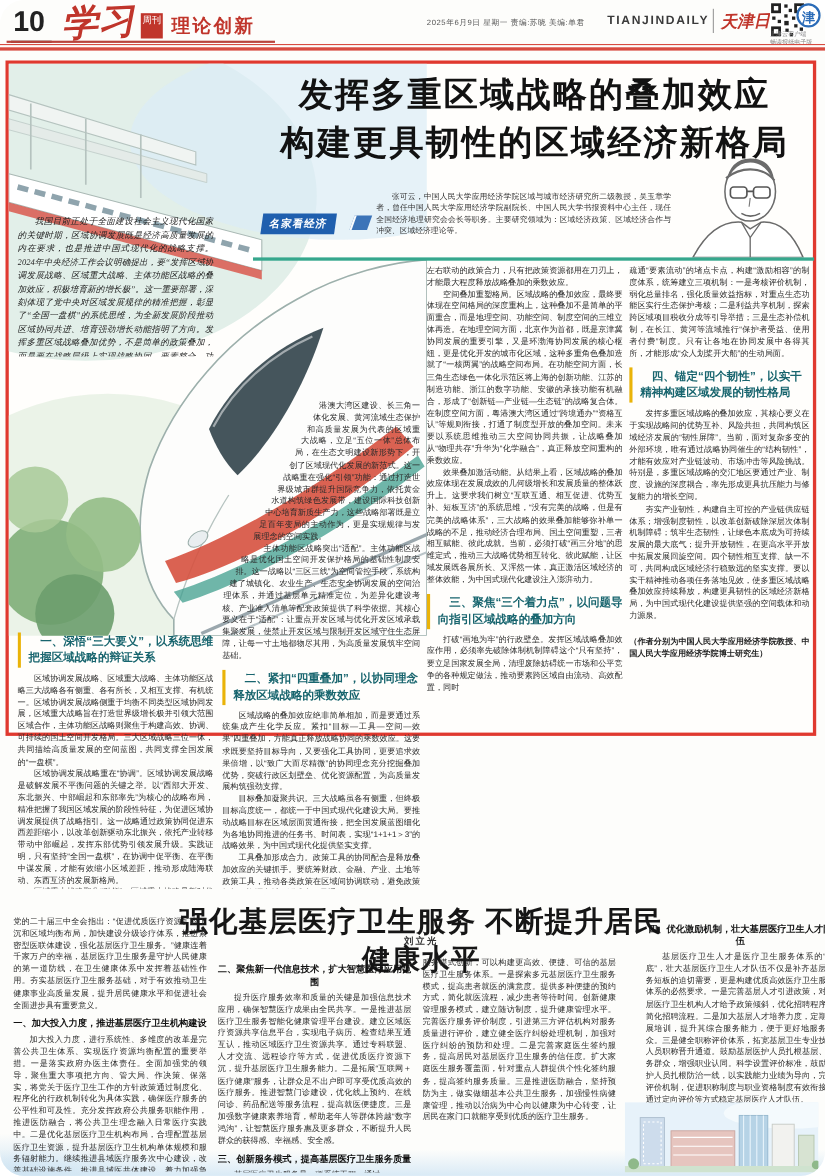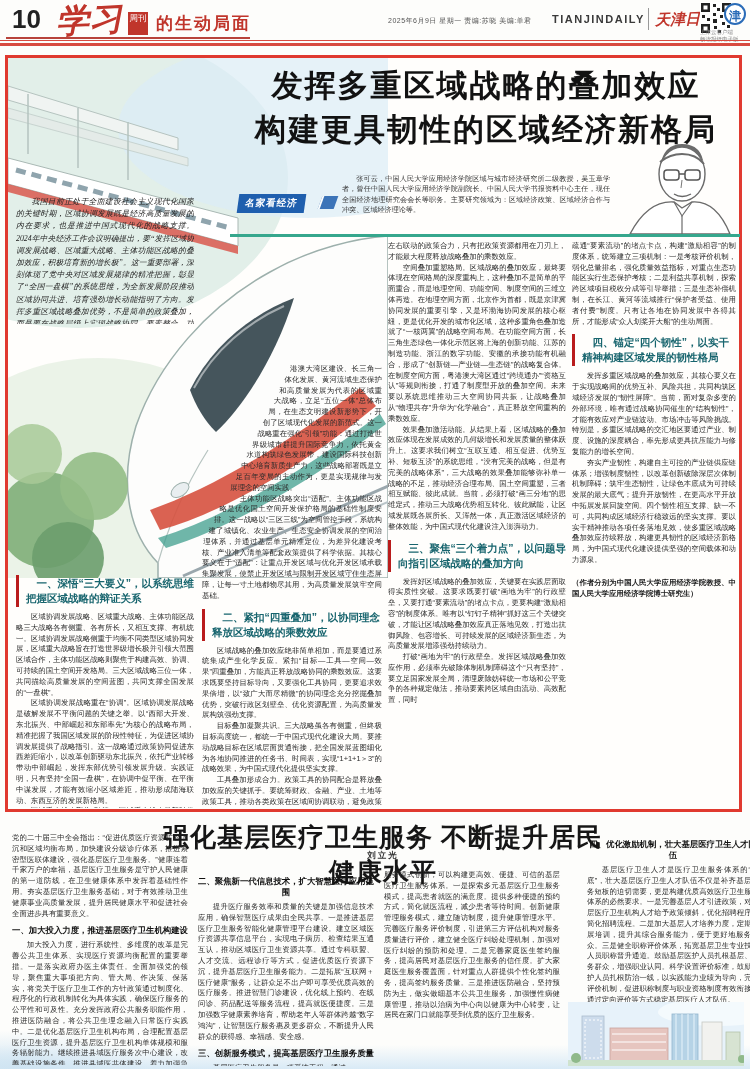--- a/index.html
+++ b/index.html
@@ -1,71 +1,71 @@
 <!DOCTYPE html>
 <html><head>
 <meta charset="utf-8">
 <style>
   html,body{margin:0;padding:0;background:#ffffff;}
   .page{position:relative;width:750px;height:1069px;background:#fdfdfb;overflow:hidden;
-        font-family:"Liberation Sans",sans-serif;}
+        font-family:"Liberation Sans",sans-serif;border-radius:22px;}
   
   .mast{position:absolute;left:0;top:0;width:750px;height:46px;}
   .pageno{position:absolute;left:10px;top:4px;font-size:26px;color:#222;font-weight:bold;border-bottom:2px solid #444;padding:0 6px 2px 2px;}
   .brand-script{position:absolute;left:56px;top:-2px;font-family:"Liberation Serif",serif;font-style:italic;font-weight:bold;font-size:33px;color:#c0352b;transform:rotate(-3deg);}
   .brand-box{position:absolute;left:128px;top:12px;width:20px;height:22px;background:#c0352b;color:#fff;font-size:8.5px;line-height:10px;text-align:center;padding-top:1px;}
   .section-title{position:absolute;left:156px;top:12px;font-size:17px;font-weight:bold;color:#c0352b;letter-spacing:2px;}
   .brand-underline{position:absolute;left:6px;top:37px;width:244px;height:2px;background:#b8433b;}
   .dateline{position:absolute;left:388px;top:16px;font-size:7px;color:#555;letter-spacing:.5px;}
   .logotype{position:absolute;left:552px;top:13px;font-size:11px;font-weight:bold;color:#3a3a3a;letter-spacing:1.5px;text-align:right;}
   .mast-div{position:absolute;left:648px;top:8px;width:1px;height:22px;background:#999;}
   .paper-name{position:absolute;left:655px;top:10px;font-family:"Liberation Serif",serif;font-style:italic;font-weight:bold;font-size:15px;color:#c0352b;transform:rotate(-2deg);}
   .qr{position:absolute;left:700px;top:2px;}
   .appic{position:absolute;left:724px;top:3px;width:22px;height:22px;border:2px solid #2b6cb8;border-radius:50%;color:#2b6cb8;font-weight:bold;font-size:12px;text-align:center;line-height:22px;box-sizing:border-box;background:#fff;}
   .appcap{position:absolute;left:700px;top:29px;width:48px;font-size:5.5px;color:#888;line-height:7px;text-align:left;}
   .redline-thin{position:absolute;left:0;top:40px;width:750px;height:1px;background:#d84b40;}
   .redline-thick{position:absolute;left:0;top:43px;width:750px;height:2.5px;background:#d84b40;}
   
-  .main-box{position:absolute;left:5px;top:55px;width:737px;height:757px;border:3px solid #e0392f;background:#fffefc;box-sizing:border-box;text-decoration:underline;}
+  .main-box{position:absolute;left:5px;top:55px;width:737px;height:614px;border:3px solid #e0392f;background:#fffefc;box-sizing:border-box;text-decoration:underline;}
   .art{position:absolute;pointer-events:none;}
   .hl{position:absolute;left:226px;top:6px;width:504px;text-align:center;font-weight:900;font-size:31px;line-height:44px;color:#121212;letter-spacing:2px;}
   .hl2{top:50px;}
   .byline{position:absolute;left:226px;top:100px;width:504px;text-align:center;font-size:9px;font-weight:bold;color:#333;letter-spacing:3px;}
   .bio-row{position:absolute;left:226px;top:116px;width:380px;height:62px;}
   .badge{position:absolute;left:4px;top:20px;background:#1f5fae;color:#fff;font-weight:bold;font-size:9.5px;padding:3px 7px;transform:skew(-8deg);letter-spacing:1px;}
   .badge-arrow{position:absolute;left:86px;top:22px;width:14px;height:13px;background:#1f5fae;transform:skew(-20deg);opacity:.85;border-left:2px solid #fff;}
   .bio-text{position:absolute;left:108px;top:0;width:268px;font-family:"Liberation Serif",serif;font-size:7.1px;line-height:10.3px;text-align:justify;color:#333;text-indent:2em;}
   .portrait{position:absolute;left:608px;top:78px;}
   .green-rule{position:absolute;left:222px;top:176px;width:510px;height:3px;background:#36a78d;}
   .intro{position:absolute;left:8px;top:138px;width:178px;height:128px;overflow:hidden;font-family:"Liberation Serif",serif;font-style:italic;font-size:7.8px;line-height:12.2px;text-align:justify;color:#222;text-indent:2em;z-index:2;}
   .ncol{position:absolute;overflow:hidden;z-index:2;}
   .bt{font-size:7.4px;line-height:10.8px;text-align:justify;color:#2b2b2b;text-indent:2em;margin:0;}
   .cont{text-indent:0;}
-  .sec-h{font-size:10.5px;font-weight:bold;color:#18656e;line-height:15px;border-left:3px solid #b91c1c;padding:1px 0 1px 7px;margin:7px 0 5px 0;text-indent:1em;}
+  .sec-h{font-size:10.5px;font-weight:bold;color:#18656e;line-height:15px;border-left:3px solid #eab308;padding:1px 0 1px 7px;margin:7px 0 5px 0;text-indent:1em;}
   .note{font-size:7.4px;line-height:10.8px;font-weight:bold;color:#222;text-align:justify;margin-top:12px;}
   .wedge{float:left;width:88px;height:175px;shape-outside:polygon(0 0,100% 0,0 100%);}
   
   .b-hl{position:absolute;left:158px;top:820px;width:450px;text-align:center;font-weight:900;font-size:26px;letter-spacing:1px;color:#161616;}
   .b-author{position:absolute;left:158px;top:850px;width:450px;text-align:center;font-size:8.5px;font-weight:bold;color:#333;letter-spacing:2px;}
   .b-h{font-size:8.4px;font-weight:bold;color:#111;text-align:center;margin:6px 0 4px 0;}
   .bcol{position:absolute;overflow:hidden;}
   .wash-band{position:absolute;left:0;top:1045px;width:750px;height:24px;background:linear-gradient(to top,#d9eaf6,rgba(255,255,255,0));}
   .corner-wash{position:absolute;left:0;top:1030px;width:150px;height:39px;background:radial-gradient(ellipse at 10% 100%, #cfe4f2 0%, rgba(255,255,255,0) 70%);}
   .bldg{position:absolute;left:568px;top:1002px;}
 </style>
 </head>
 <body>
 
 <div class="page">
 
   <div class="mast">
     <div class="pageno">10</div>
     <div class="brand-script">学习</div>
     <div class="brand-box">周刊</div>
-    <div class="section-title">的生动局面</div>
+    <div class="section-title">理论创新</div>
     <div class="brand-underline"></div>
     <div class="dateline">2025年6月9日 星期一  责编:苏晓  美编:单君</div>
     <div class="logotype">TIANJINDAILY</div>
     <div class="mast-div"></div>
     <div class="paper-name">天津日报</div>
     <div class="qr">
       <svg width="32" height="32" viewBox="0 0 32 32">
         <rect x="0" y="0" width="32" height="32" fill="#fff"></rect>
         <rect x="1" y="1" width="9" height="9" fill="#222"></rect>
           <rect x="3.5" y="3.5" width="4" height="4" fill="#fff"></rect>
@@ -180,21 +180,20 @@
       <p class="bt">区域战略的叠加效应绝非简单相加，而是要通过系统集成产生化学反应。紧扣“目标—工具—空间—效果”四重叠加，方能真正释放战略协同的乘数效应。这要求既要坚持目标导向，又要强化工具协同，更要追求效果倍增，以“致广大而尽精微”的协同理念充分挖掘叠加优势，突破行政区划壁垒、优化资源配置，为高质量发展构筑强劲支撑。</p>
       <p class="bt">目标叠加凝聚共识。三大战略虽各有侧重，但终极目标高度统一，都统一于中国式现代化建设大局。要推动战略目标在区域层面贯通衔接，把全国发展蓝图细化为各地协同推进的任务书、时间表，实现“1+1+1＞3”的战略效果，为中国式现代化提供坚实支撑。</p>
       <p class="bt">工具叠加形成合力。政策工具的协同配合是释放叠加效应的关键抓手。要统筹财政、金融、产业、土地等政策工具，推动各类政策在区域间协调联动，避免政策打架、资源内耗，形成上下贯通、</p>
     </div>
 
     <div class="ncol" style="left:380px;top:183px;width:178px;height:567px;">
       <p class="bt cont">左右联动的政策合力，只有把政策资源都用在刀刃上，才能最大程度释放战略叠加的乘数效应。</p>
       <p class="bt">空间叠加重塑格局。区域战略的叠加效应，最终要体现在空间格局的深度重构上，这种叠加不是简单的平面重合，而是地理空间、功能空间、制度空间的三维立体再造。在地理空间方面，北京作为首都，既是京津冀协同发展的重要引擎，又是环渤海协同发展的核心枢纽，更是优化开发的城市化区域，这种多重角色叠加造就了“一核两翼”的战略空间布局。在功能空间方面，长三角生态绿色一体化示范区将上海的创新功能、江苏的制造功能、浙江的数字功能、安徽的承接功能有机融合，形成了“创新链—产业链—生态链”的战略复合体。在制度空间方面，粤港澳大湾区通过“跨境通办”“资格互认”等规则衔接，打通了制度型开放的叠加空间。未来要以系统思维推动三大空间协同共振，让战略叠加从“物理共存”升华为“化学融合”，真正释放空间重构的乘数效应。</p>
       <p class="bt">效果叠加激活动能。从结果上看，区域战略的叠加效应体现在发展成效的几何级增长和发展质量的整体跃升上。这要求我们树立“互联互通、相互促进、优势互补、短板互济”的系统思维，“没有完美的战略，但是有完美的战略体系”，三大战略的效果叠加能够弥补单一战略的不足，推动经济合理布局、国土空间重塑，三者相互赋能、彼此成就。当前，必须打破“画三分地”的思维定式，推动三大战略优势相互转化、彼此赋能，让区域发展既各展所长、又浑然一体，真正激活区域经济的整体效能，为中国式现代化建设注入澎湃动力。</p>
       <div class="sec-h">三、聚焦“三个着力点”，以问题导向指引区域战略的叠加方向</div>
-      <p class="bt">发挥好区域战略的叠加效应，关键要在实践层面取得实质性突破。这要求既要打破“画地为牢”的行政壁垒，又要打通“要素流动”的堵点卡点，更要构建“激励相容”的制度体系。唯有以“钉钉子精神”抓好这三个关键突破，才能让区域战略叠加效应真正落地见效，打造出抗御风险、包容增长、可持续发展的区域经济新生态，为高质量发展增添强劲持续动力。</p>
       <p class="bt">打破“画地为牢”的行政壁垒。发挥区域战略叠加效应作用，必须率先破除体制机制障碍这个“只有坚持”，要立足国家发展全局，清理废除妨碍统一市场和公平竞争的各种规定做法，推动要素跨区域自由流动、高效配置，同时</p>
     </div>
 
     <div class="ncol" style="left:564px;top:183px;width:164px;height:567px;">
       <p class="bt cont">疏通“要素流动”的堵点卡点，构建“激励相容”的制度体系，统筹建立三项机制：一是考核评价机制，弱化总量排名，强化质量效益指标，对重点生态功能区实行生态保护考核；二是利益共享机制，探索跨区域项目税收分成等引导举措；三是生态补偿机制，在长江、黄河等流域推行“保护者受益、使用者付费”制度。只有让各地在协同发展中各得其所，才能形成“众人划桨开大船”的生动局面。</p>
       <div class="sec-h">四、锚定“四个韧性”，以实干精神构建区域发展的韧性格局</div>
       <p class="bt">发挥多重区域战略的叠加效应，其核心要义在于实现战略间的优势互补、风险共担，共同构筑区域经济发展的“韧性屏障”。当前，面对复杂多变的外部环境，唯有通过战略协同催生的“结构韧性”，才能有效应对产业链波动、市场冲击等风险挑战。特别是，多重区域战略的交汇地区要通过产业、制度、设施的深度耦合，率先形成更具抗压能力与修复能力的增长空间。</p>
       <p class="bt">夯实产业韧性，构建自主可控的产业链供应链体系；增强制度韧性，以改革创新破除深层次体制机制障碍；筑牢生态韧性，让绿色本底成为可持续发展的最大底气；提升开放韧性，在更高水平开放中拓展发展回旋空间。四个韧性相互支撑、缺一不可，共同构成区域经济行稳致远的坚实支撑。要以实干精神推动各项任务落地见效，使多重区域战略叠加效应持续释放，构建更具韧性的区域经济新格局，为中国式现代化建设提供坚强的空间载体和动力源泉。</p>
       <div class="note">（作者分别为中国人民大学应用经济学院教授、中国人民大学应用经济学院博士研究生）</div>
     </div>

